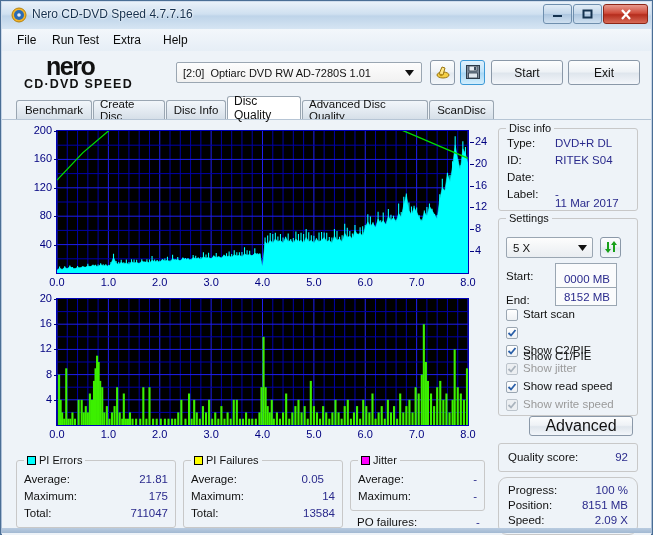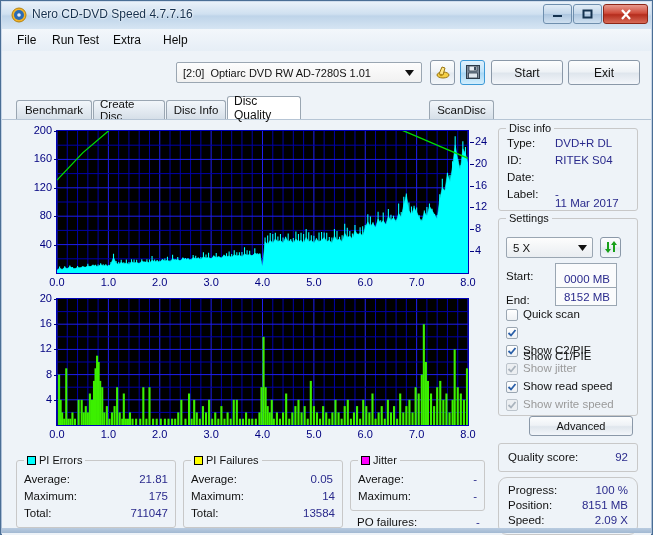--- a/index.html
+++ b/index.html
@@ -171,21 +171,21 @@
   }
   .chk.disabled{background:#eceff2;border-color:#bcc4cc;}
   .chk svg{position:absolute;left:0;top:0;}
   .chklbl{position:absolute;font-size:11.5px;color:#111;white-space:nowrap;}
   .chklbl.disabled{color:#9a9a9a;}
 
   #btn-advanced{
     position:absolute;left:527px;top:401px;width:104px;height:20px;
     border:1px solid #8a98a8;border-radius:3px;box-sizing:border-box;
     background:linear-gradient(180deg,#fcfdfe 0%,#eef2f6 46%,#dfe6ed 54%,#f3f6fa 100%);
-    font-size:11px;color:#111;
+    font-size:16px;color:#111;
     display:flex;align-items:center;justify-content:center;
   }
 
   
   .swatch{
     display:inline-block;width:9px;height:9px;
     border:1px solid #000;box-sizing:border-box;
     vertical-align:-1px;margin-right:3px;
   }
   #statusstrip{
@@ -227,20 +227,24 @@
 
   <div id="menubar">
     <div class="menu-item" style="left:9px;">File</div>
     <div class="menu-item" style="left:44px;">Run Test</div>
     <div class="menu-item" style="left:105px;">Extra</div>
     <div class="menu-item" style="left:155px;">Help</div>
   </div>
 
   <div id="toolbar">
 
+    <div id="nero-logo">
+      <div style="position:absolute;left:22px;top:-1px;font-size:25px;font-weight:bold;letter-spacing:-1.5px;color:#111;font-family:'Liberation Sans',sans-serif;">nero</div>
+      <div style="position:absolute;left:0px;top:24px;font-size:12.5px;font-weight:bold;letter-spacing:1.2px;color:#111;font-family:'Liberation Sans',sans-serif;">CD·DVD SPEED</div>
+    </div>
 
     <div id="drive-select">
       <span id="drive-bracket">[2:0]</span>
       <span id="drive-name">Optiarc DVD RW AD-7280S 1.01</span>
       <span id="drive-arrow">
         <svg width="9" height="6" viewBox="0 0 9 6">
             <path d="M0 0 L9 0 L4.5 6 Z" fill="#111"></path>
           </svg>
       </span>
     </div>
@@ -268,20 +272,21 @@
 
     <div class="push-btn" id="btn-start">Start</div>
     <div class="push-btn" id="btn-exit">Exit</div>
   </div>
 
   <div id="tabstrip">
     <div class="tab" style="left:14px;width:76px;">Benchmark</div>
     <div class="tab" style="left:91px;width:72px;">Create Disc</div>
     <div class="tab" style="left:164px;width:60px;">Disc Info</div>
     <div class="tab active" style="left:225px;width:74px;">Disc Quality</div>
+    <div class="tab" style="left:300px;width:126px;">Advanced Disc Quality</div>
     <div class="tab" style="left:427px;width:65px;">ScanDisc</div>
   </div>
 
   <div id="content">
 
     <div class="chart-wrap" id="chart1-wrap" style="left:0px;top:0px;width:490px;height:170px;">
       <div class="chart-plot" id="chart1-plot" style="left:54px;top:10px;width:413px;height:144px;">
         <svg id="chart1-svg" width="411" height="142" viewBox="0 0 411 142" preserveAspectRatio="none" style="position:absolute;left:0;top:0;">
             <line x1="0.00" y1="0" x2="0.00" y2="142" stroke="#1e1ef0" stroke-width="1"></line>
             <line x1="10.28" y1="0" x2="10.28" y2="142" stroke="#0000a8" stroke-width="1"></line>
@@ -612,21 +617,21 @@
       <div class="val r" style="right:7px;top:29px;">175</div>
       <div class="lbl" style="left:7px;top:46px;">Total:</div>
       <div class="val r" style="right:7px;top:46px;">711047</div>
     </div>
 
     <div class="group" style="left:181px;top:340px;width:160px;height:68px;">
       <div class="group-title">
         <span class="swatch" id="sw-pif" style="background: rgb(255, 255, 0);"></span><span>PI Failures</span>
       </div>
       <div class="lbl" style="left:7px;top:12px;">Average:</div>
-      <div class="val r" style="right:9px;top:12px;">0.05</div>
+      <div class="val r" style="right:18px;top:12px;">0.05</div>
       <div class="lbl" style="left:7px;top:29px;">Maximum:</div>
       <div class="val r" style="right:7px;top:29px;">14</div>
       <div class="lbl" style="left:7px;top:46px;">Total:</div>
       <div class="val r" style="right:7px;top:46px;">13584</div>
     </div>
 
     <div class="group" style="left:348px;top:340px;width:135px;height:51px;">
       <div class="group-title">
         <span class="swatch" id="sw-jit" style="background: rgb(255, 0, 255);"></span><span>Jitter</span>
       </div>
@@ -671,21 +676,21 @@
       </span>
     </div>
 
     <div class="lbl" style="left:504px;top:150px;">Start:</div>
     <div class="txtfield" style="left:553px;top:143px;width:62px;height:31px;">0000 MB</div>
 
     <div class="lbl" style="left:504px;top:174px;">End:</div>
     <div class="txtfield" style="left:553px;top:167px;width:62px;height:19px;">8152 MB</div>
 
     <div class="chk" style="left:504px;top:189px;"></div>
-    <div class="chklbl" style="left:521px;top:188px;">Quick scan</div>
+    <div class="chklbl" style="left:521px;top:188px;">Start scan</div>
 
     <div class="chk" style="left:504px;top:207px;">
       <svg width="10" height="10" viewBox="0 0 10 10">
           <path d="M1.5 5 L4 7.5 L8.5 2" stroke="#2a5fa8" stroke-width="1.8" fill="none"></path>
         </svg>
     </div>
     <div class="chklbl" style="left:521px;top:206px;margin-top:24px;">Show C1/PIE</div>
 
     <div class="chk" style="left:504px;top:225px;">
       <svg width="10" height="10" viewBox="0 0 10 10">

